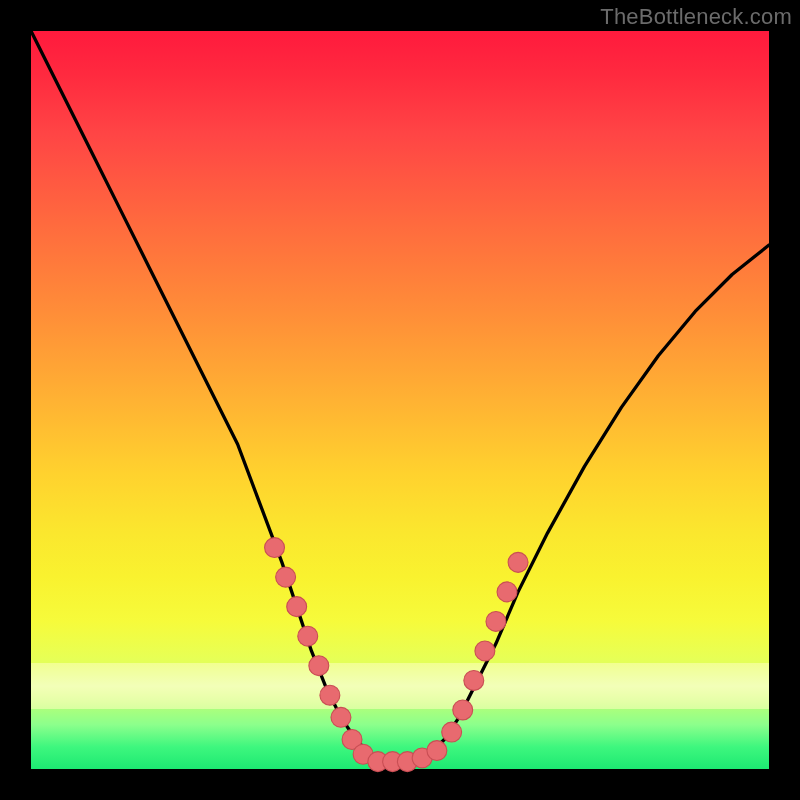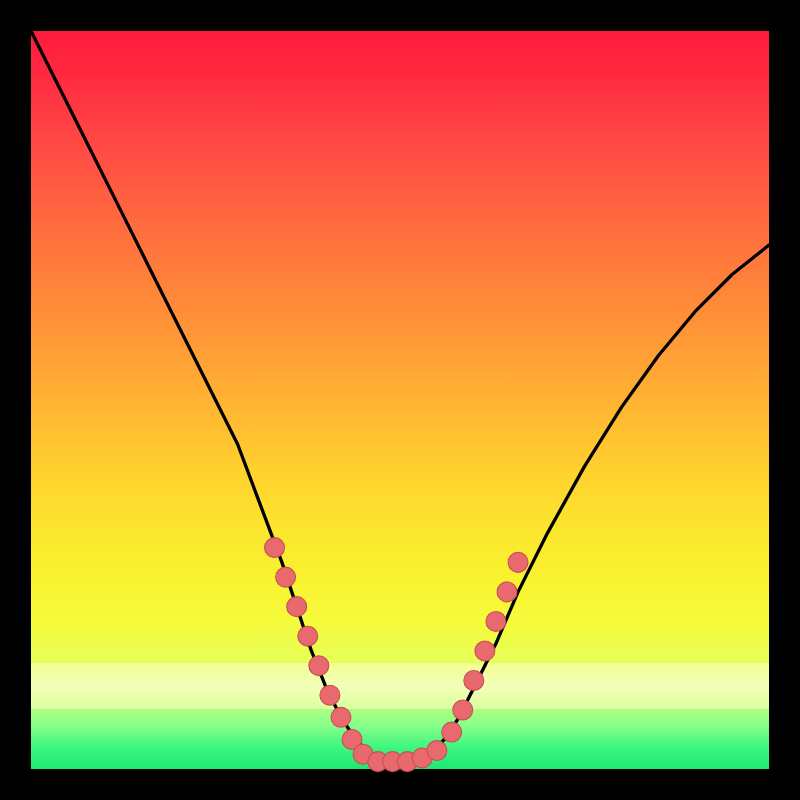--- a/index.html
+++ b/index.html
@@ -71,20 +71,21 @@
       rgba(255,255,190,0.55) 0%,
       rgba(255,255,210,0.75) 50%,
       rgba(255,255,190,0.55) 100%);
     pointer-events: none;
   }
 </style>
 </head>
 <body>
 
 <div class="frame">
+  <div class="watermark">TheBottleneck.com</div>
 
   <div class="plot">
     <div class="band"></div>
     <svg class="curve" viewBox="0 0 100 100" preserveAspectRatio="none">
       <path id="curve-path" fill="none" stroke-width="0.45" stroke-linecap="round" stroke-linejoin="round" d="M0.00 0.00 L4.00 8.00 L8.00 16.00 L12.00 24.00 L16.00 32.00 L20.00 40.00 L24.00 48.00 L28.00 56.00 L31.00 64.00 L34.00 72.00 L36.00 78.00 L38.00 84.00 L40.00 89.00 L42.00 93.00 L44.00 96.00 L46.00 98.00 L48.00 99.00 L50.00 99.00 L52.00 99.00 L54.00 98.00 L56.00 96.00 L58.00 93.00 L60.00 89.00 L63.00 83.00 L66.00 76.00 L70.00 68.00 L75.00 59.00 L80.00 51.00 L85.00 44.00 L90.00 38.00 L95.00 33.00 L100.00 29.00" stroke="#000000"></path>
       <g id="markers">
           <circle cx="33.00" cy="70.00" r="1.35" fill="#e86a6f" stroke="#c94e54" stroke-width="0.15"></circle>
           <circle cx="34.50" cy="74.00" r="1.35" fill="#e86a6f" stroke="#c94e54" stroke-width="0.15"></circle>
           <circle cx="36.00" cy="78.00" r="1.35" fill="#e86a6f" stroke="#c94e54" stroke-width="0.15"></circle>
           <circle cx="37.50" cy="82.00" r="1.35" fill="#e86a6f" stroke="#c94e54" stroke-width="0.15"></circle>

